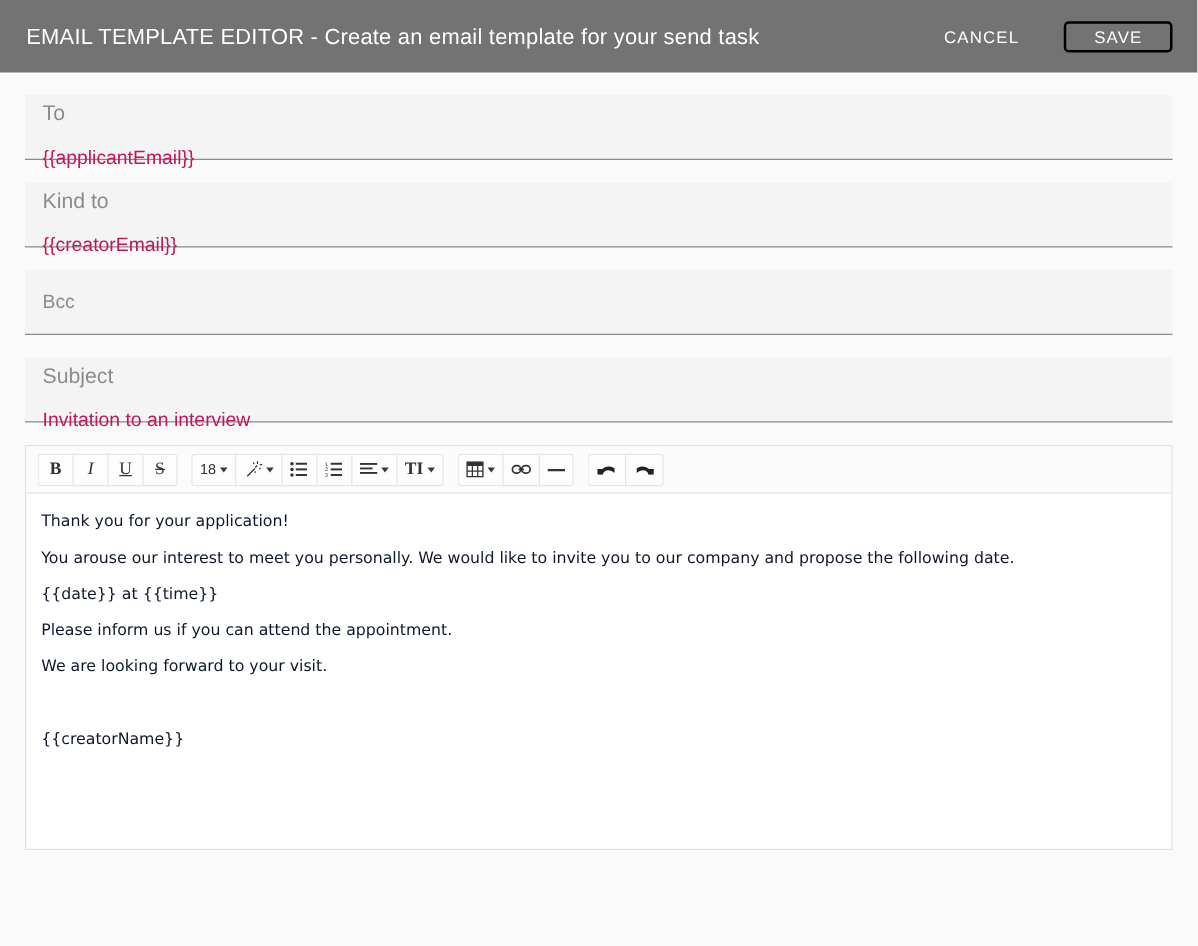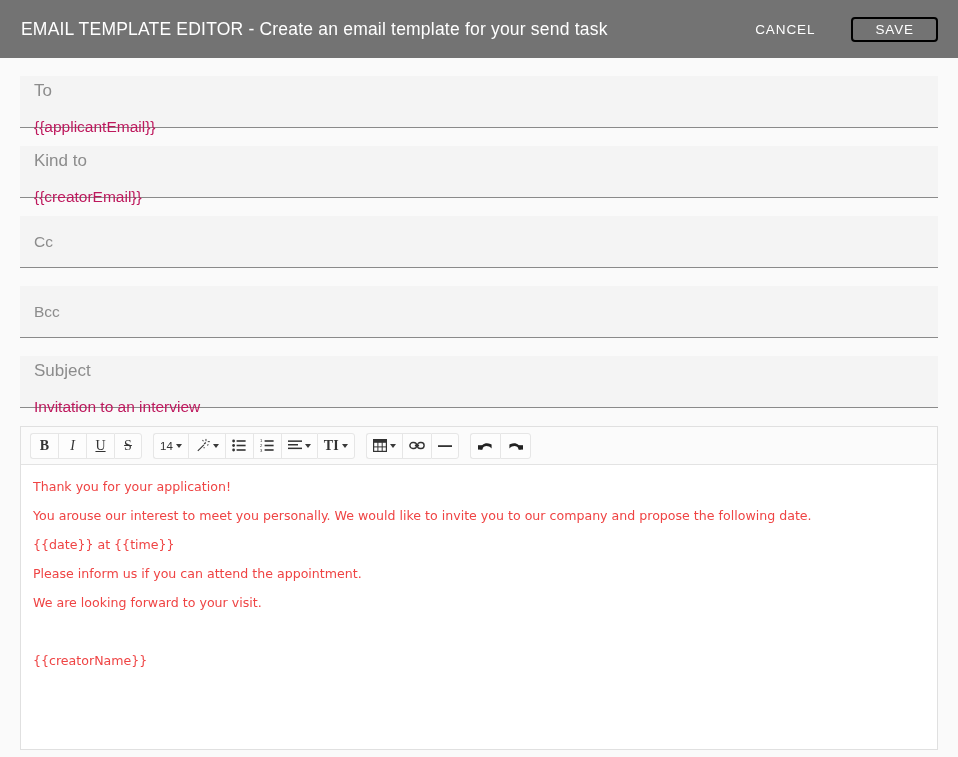--- a/index.html
+++ b/index.html
@@ -135,21 +135,21 @@
 
   
   #editor-body {
     padding: 14px 12px 0 12px;
     height: 285px;
     overflow: hidden;
   }
   .body-line {
     font-family: "DejaVu Sans", sans-serif;
     font-size: 12.6px;
-    color: #ef4444;
+    color: #0f172a;
     line-height: 15px;
     margin-bottom: 14px;
     white-space: pre-wrap;
   }
   .body-line.blank { margin-bottom: 14px; height: 15px; }
 </style>
 </head>
 <body>
 
 <div id="app-header">
@@ -165,23 +165,20 @@
   <div class="field filled">
     <span class="field-label">To</span>
     <span class="field-value">{{applicantEmail}}</span>
   </div>
 
   <div class="field filled">
     <span class="field-label">Kind to</span>
     <span class="field-value">{{creatorEmail}}</span>
   </div>
 
-  <div class="field empty">
-    <span class="field-label">Cc</span>
-  </div>
 
   <div class="field empty">
     <span class="field-label">Bcc</span>
   </div>
 
   <div class="field filled">
     <span class="field-label">Subject</span>
     <span class="field-value">Invitation to an interview</span>
   </div>
 
@@ -202,21 +199,21 @@
         <span class="lbl under">U</span>
       </div>
       <div class="tb-btn">
         <span class="lbl strike">S</span>
       </div>
     </div>
 
     <div class="tb-group">
 
       <div class="tb-btn">
-        <span class="size-num">14</span>
+        <span class="size-num">18</span>
         <span class="caret"></span>
       </div>
 
       <div class="tb-btn">
         <span>
           <svg width="15" height="15" viewBox="0 0 16 16">
             <path d="M2.6 13.4 L9.1 6.9 L9.9 7.7 L3.4 14.2 Z" fill="#333"></path>
             <path d="M9.3 6.0 L11.0 4.3 L11.9 5.2 L10.2 6.9 Z" fill="#333"></path>
             <rect x="11.2" y="1.0" width="1" height="2.4" fill="#333"></rect>
             <rect x="13.6" y="3.4" width="2.2" height="1" fill="#333"></rect>

